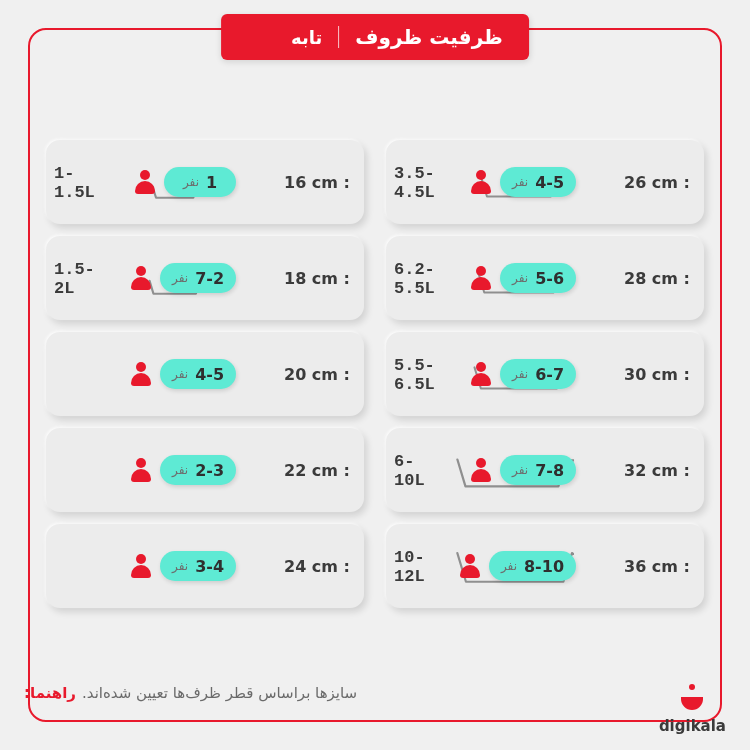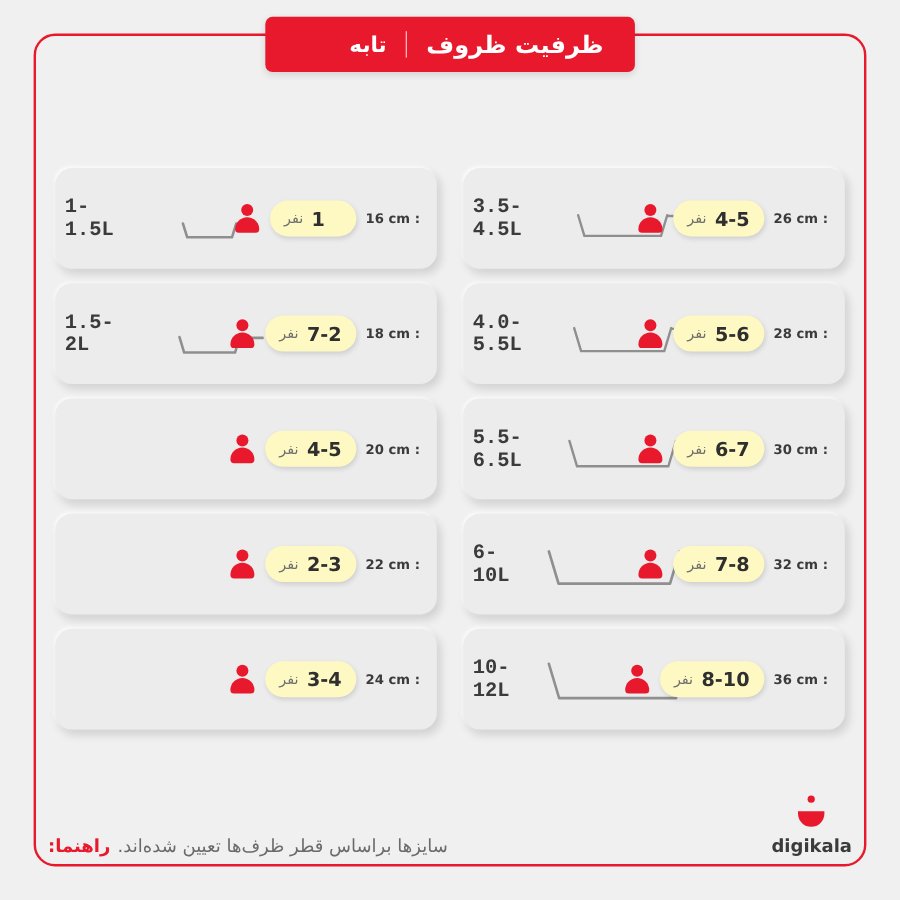--- a/index.html
+++ b/index.html
@@ -88,34 +88,36 @@
   .card-left {
     position: absolute;
     right: 14px;
     top: 0;
     height: 100%;
     display: flex;
     align-items: center;
     gap: 8px;
   }
   .size-label {
-    font-size: 11px;
+    font-size: 16px;
     font-weight: bold;
     color: #3b3b3b;
     direction: ltr;
     white-space: nowrap;
+    margin-left: 40px;
   }
   .pill {
-    background: #fef9c3;
+    background: #5eead4;
     border-radius: 16px;
     height: 30px;
     min-width: 72px;
     display: flex;
     flex-direction: row-reverse;
     align-items: center;
+    justify-content: center;
     gap: 7px;
     padding: 0 12px;
     box-sizing: border-box;
     box-shadow: 1px 2px 4px rgba(0,0,0,0.13);
   }
   .pill .unit {
     font-size: 12px;
     color: #6d6d6d;
   }
   .pill .count {
@@ -174,23 +176,23 @@
   }
 
   .footer {
     position: absolute;
     left: 0;
     right: 0;
     bottom: 36px;
     height: 30px;
     display: flex;
     flex-direction: row-reverse;
-    align-items: flex-end;
+    align-items: flex-start;
     justify-content: space-between;
-    padding: 0 40px;
+    padding: 0 24px;
     box-sizing: border-box;
   }
   .note {
     display: flex;
     flex-direction: row-reverse;
     align-items: center;
     gap: 6px;
     font-size: 15px;
     color: #6a6a6a;
   }
@@ -336,21 +338,21 @@
             <span class="body"></span>
           </span>
         </div>
       </div>
       <div class="card">
         <div class="pan-wrap">
           <svg width="190" height="56" viewBox="0 0 190 56">
             <path d="M 46 21 L 54.7 50 L 159.3 50 L 168 21" fill="none" stroke="#8f8f8f" stroke-width="3" stroke-linecap="round" stroke-linejoin="round"></path>
             <path d="M 168 22 L 208 22" fill="none" stroke="#8f8f8f" stroke-width="3" stroke-linecap="round"></path>
           </svg>
-          <div class="vol">4.0-5.5L</div>
+          <div class="vol">6.2-5.5L</div>
         </div>
         <div class="card-left">
           <span class="size-label">28 cm :</span>
           <span class="pill">
             <span class="unit">نفر</span>
             <span class="count">5-6</span>
           </span>
           <span class="person">
             <span class="head"></span>
             <span class="body"></span>

